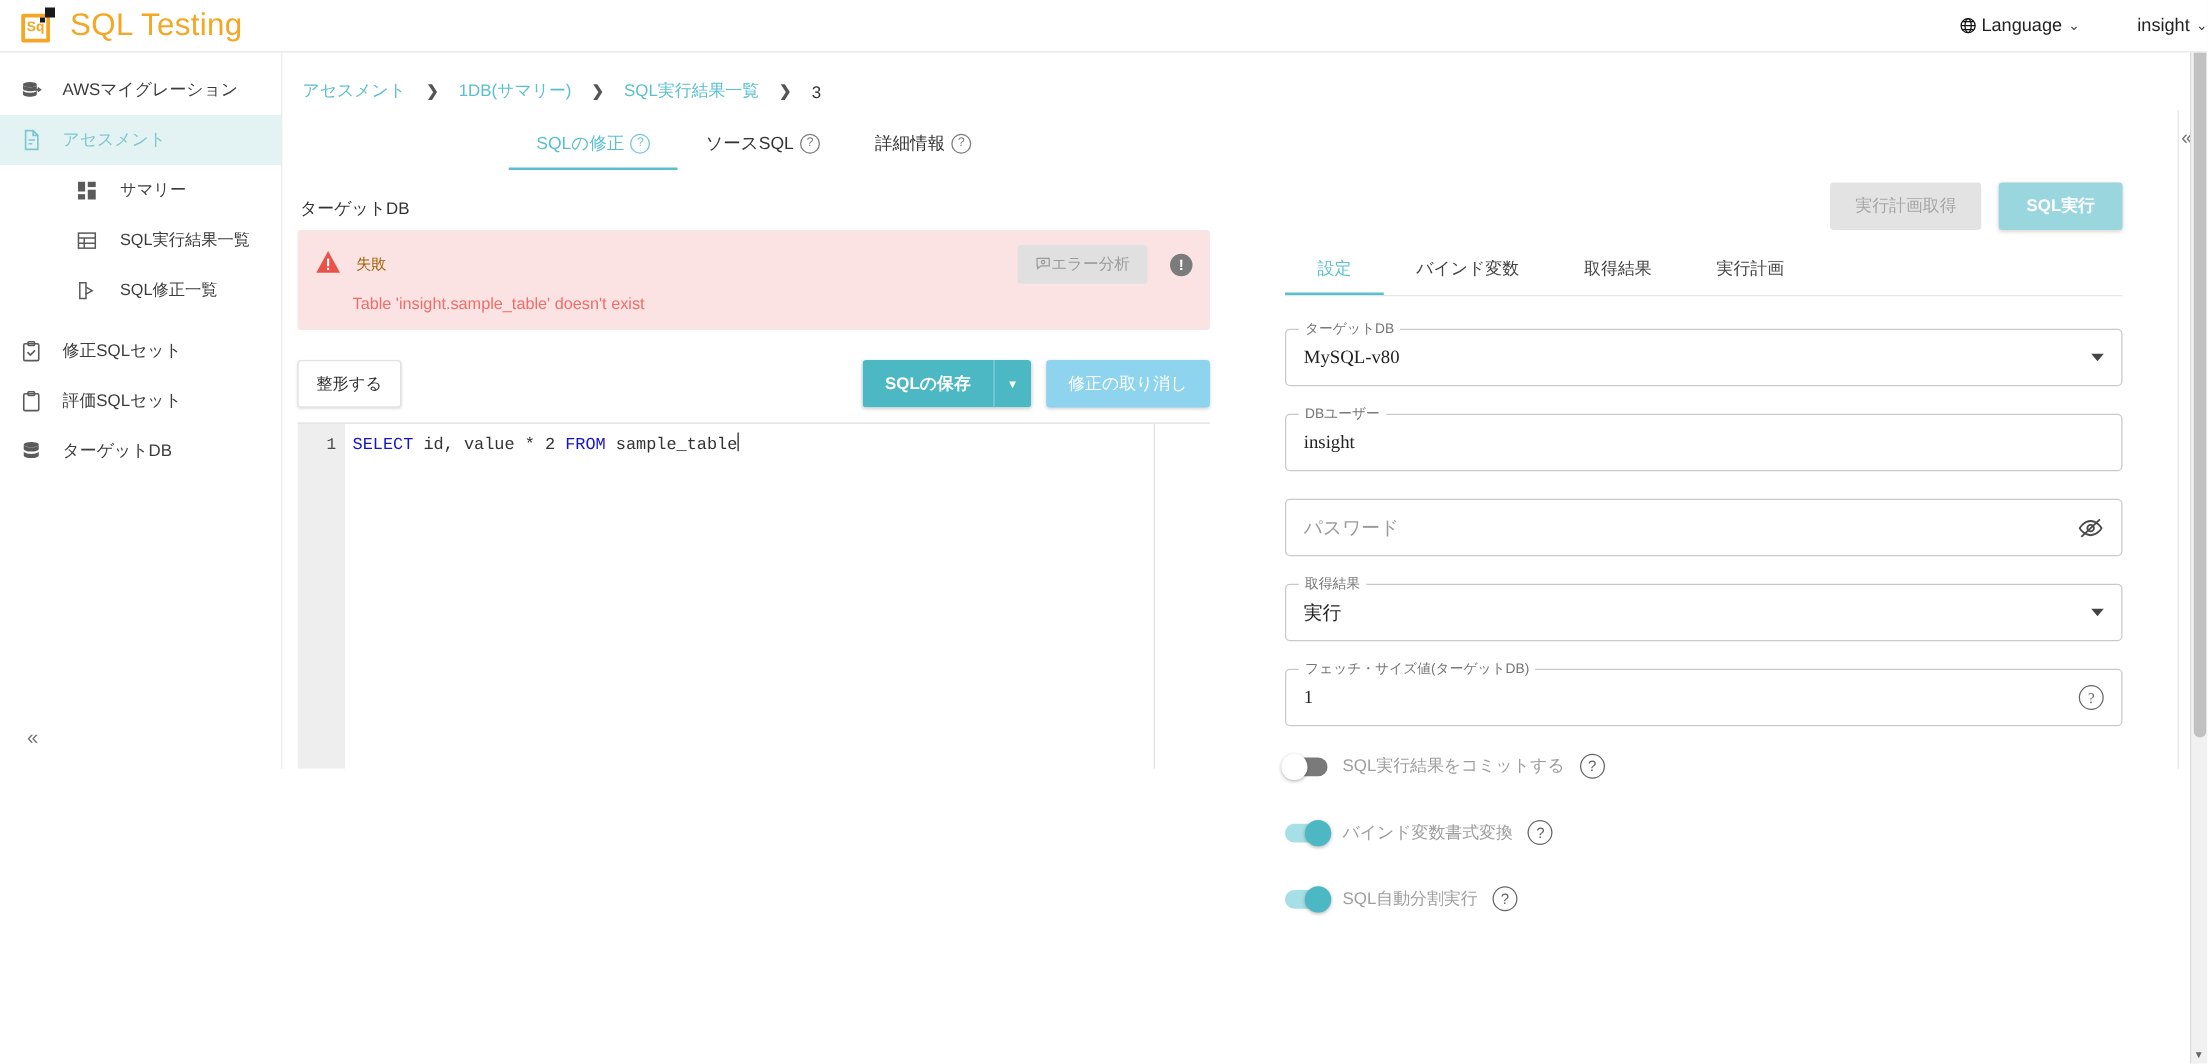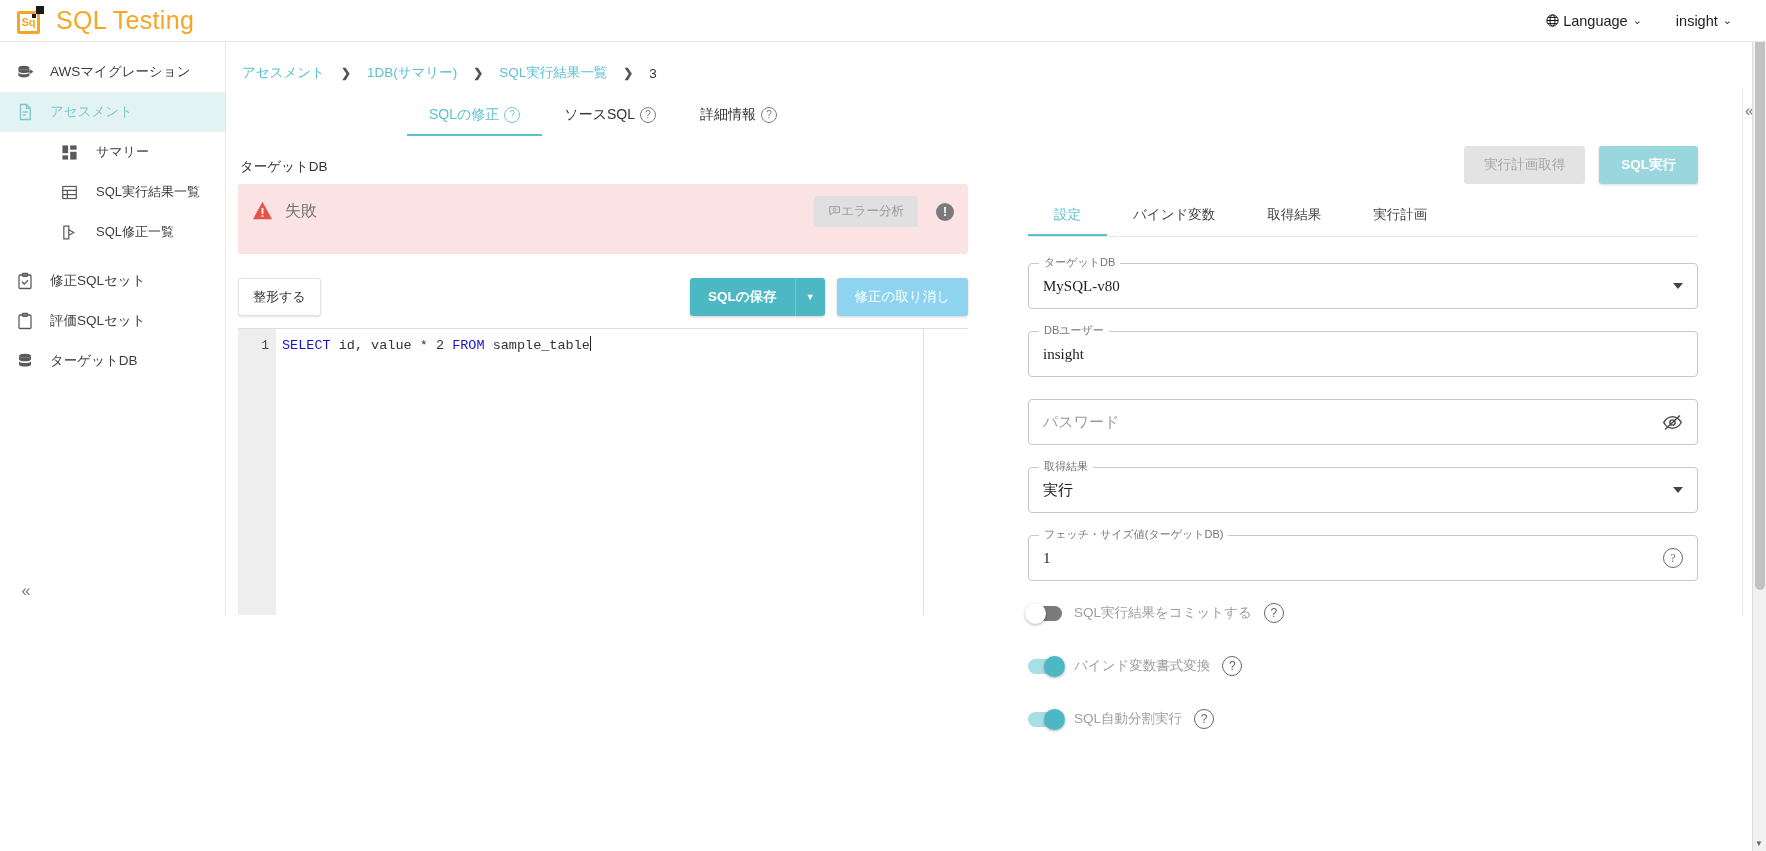--- a/index.html
+++ b/index.html
@@ -34,21 +34,21 @@
     font-size: 11px; font-weight: bold; color: #f5a623;
     font-family: "Liberation Sans", sans-serif;
     line-height: 1;
   }
   .brand-logo .dot1 { position: absolute; right: 2px; top: 0px; width: 8px; height: 8px; background: #1a1a1a; }
   .brand-logo .dot2 { position: absolute; right: 10px; top: 8px; width: 4px; height: 4px; background: #1a1a1a; }
   .brand-title {
     font-size: 25px; color: #f5a623; letter-spacing: .3px;
     font-family: "Liberation Sans", sans-serif;
   }
-  .topbar-right { margin-left: auto; display: flex; align-items: center; gap: 34px; padding-right: 34px; font-size: 14.5px; color: #222; }
+  .topbar-right { margin-left: auto; display: flex; align-items: center; gap: 46px; font-size: 14.5px; color: #222; }
   .topbar-item { display: flex; align-items: center; gap: 3px; cursor: pointer; }
   .globe { width: 15px; height: 15px; }
   .caret { font-size: 11px; color: #333; margin-left: 2px; }
 
   
   .body { display: flex; flex: 1; min-height: 0; position: relative; }
 
   
   .sidebar {
     width: 226px; min-width: 226px;
@@ -117,21 +117,21 @@
 
   .alert {
     background: #fbe3e3;
     border-radius: 3px;
     padding: 12px 14px 14px 14px;
     position: relative;
     min-height: 70px;
   }
   .alert-row { display: flex; align-items: center; gap: 12px; }
   .alert-icon { color: #e8524a; font-size: 19px; line-height: 1; }
-  .alert-title { color: #737373; font-size: 16px; }
+  .alert-title { color: #a16207; font-size: 12px; }
   .alert-msg { color: #ef6e6a; font-size: 13px; margin: 8px 0 0 30px; }
   .alert-actions { margin-left: auto; display: flex; align-items: center; gap: 18px; }
   .btn-err {
     background: #e0e0e0; color: #9a9a9a;
     border: none; border-radius: 3px;
     padding: 7px 14px; font-size: 12.5px;
     display: flex; align-items: center; gap: 0;
     cursor: default;
     font-family: "Liberation Sans", sans-serif;
   }
@@ -470,20 +470,21 @@
                     <svg width="13" height="13" viewBox="0 0 24 24" fill="none" stroke="#9a9a9a" stroke-width="1.8">
                       <path d="M3 5h18v11H9l-5 4v-4H3z"></path>
                       <circle cx="12" cy="10.5" r="2.5"></circle>
                     </svg>
                   </span>
                   <span>エラー分析</span>
                 </button>
                 <span class="info-dot">!</span>
               </span>
             </div>
+            <div class="alert-msg">Table 'insight.sample_table' doesn't exist</div>
           </div>
 
           <div class="editor-toolbar">
             <button class="btn-plain">整形する</button>
             <div class="toolbar-right">
               <div class="split-btn">
                 <button class="split-main">SQLの保存</button>
                 <button class="split-arrow">▼</button>
               </div>
               <button class="btn-light-blue">修正の取り消し</button>

